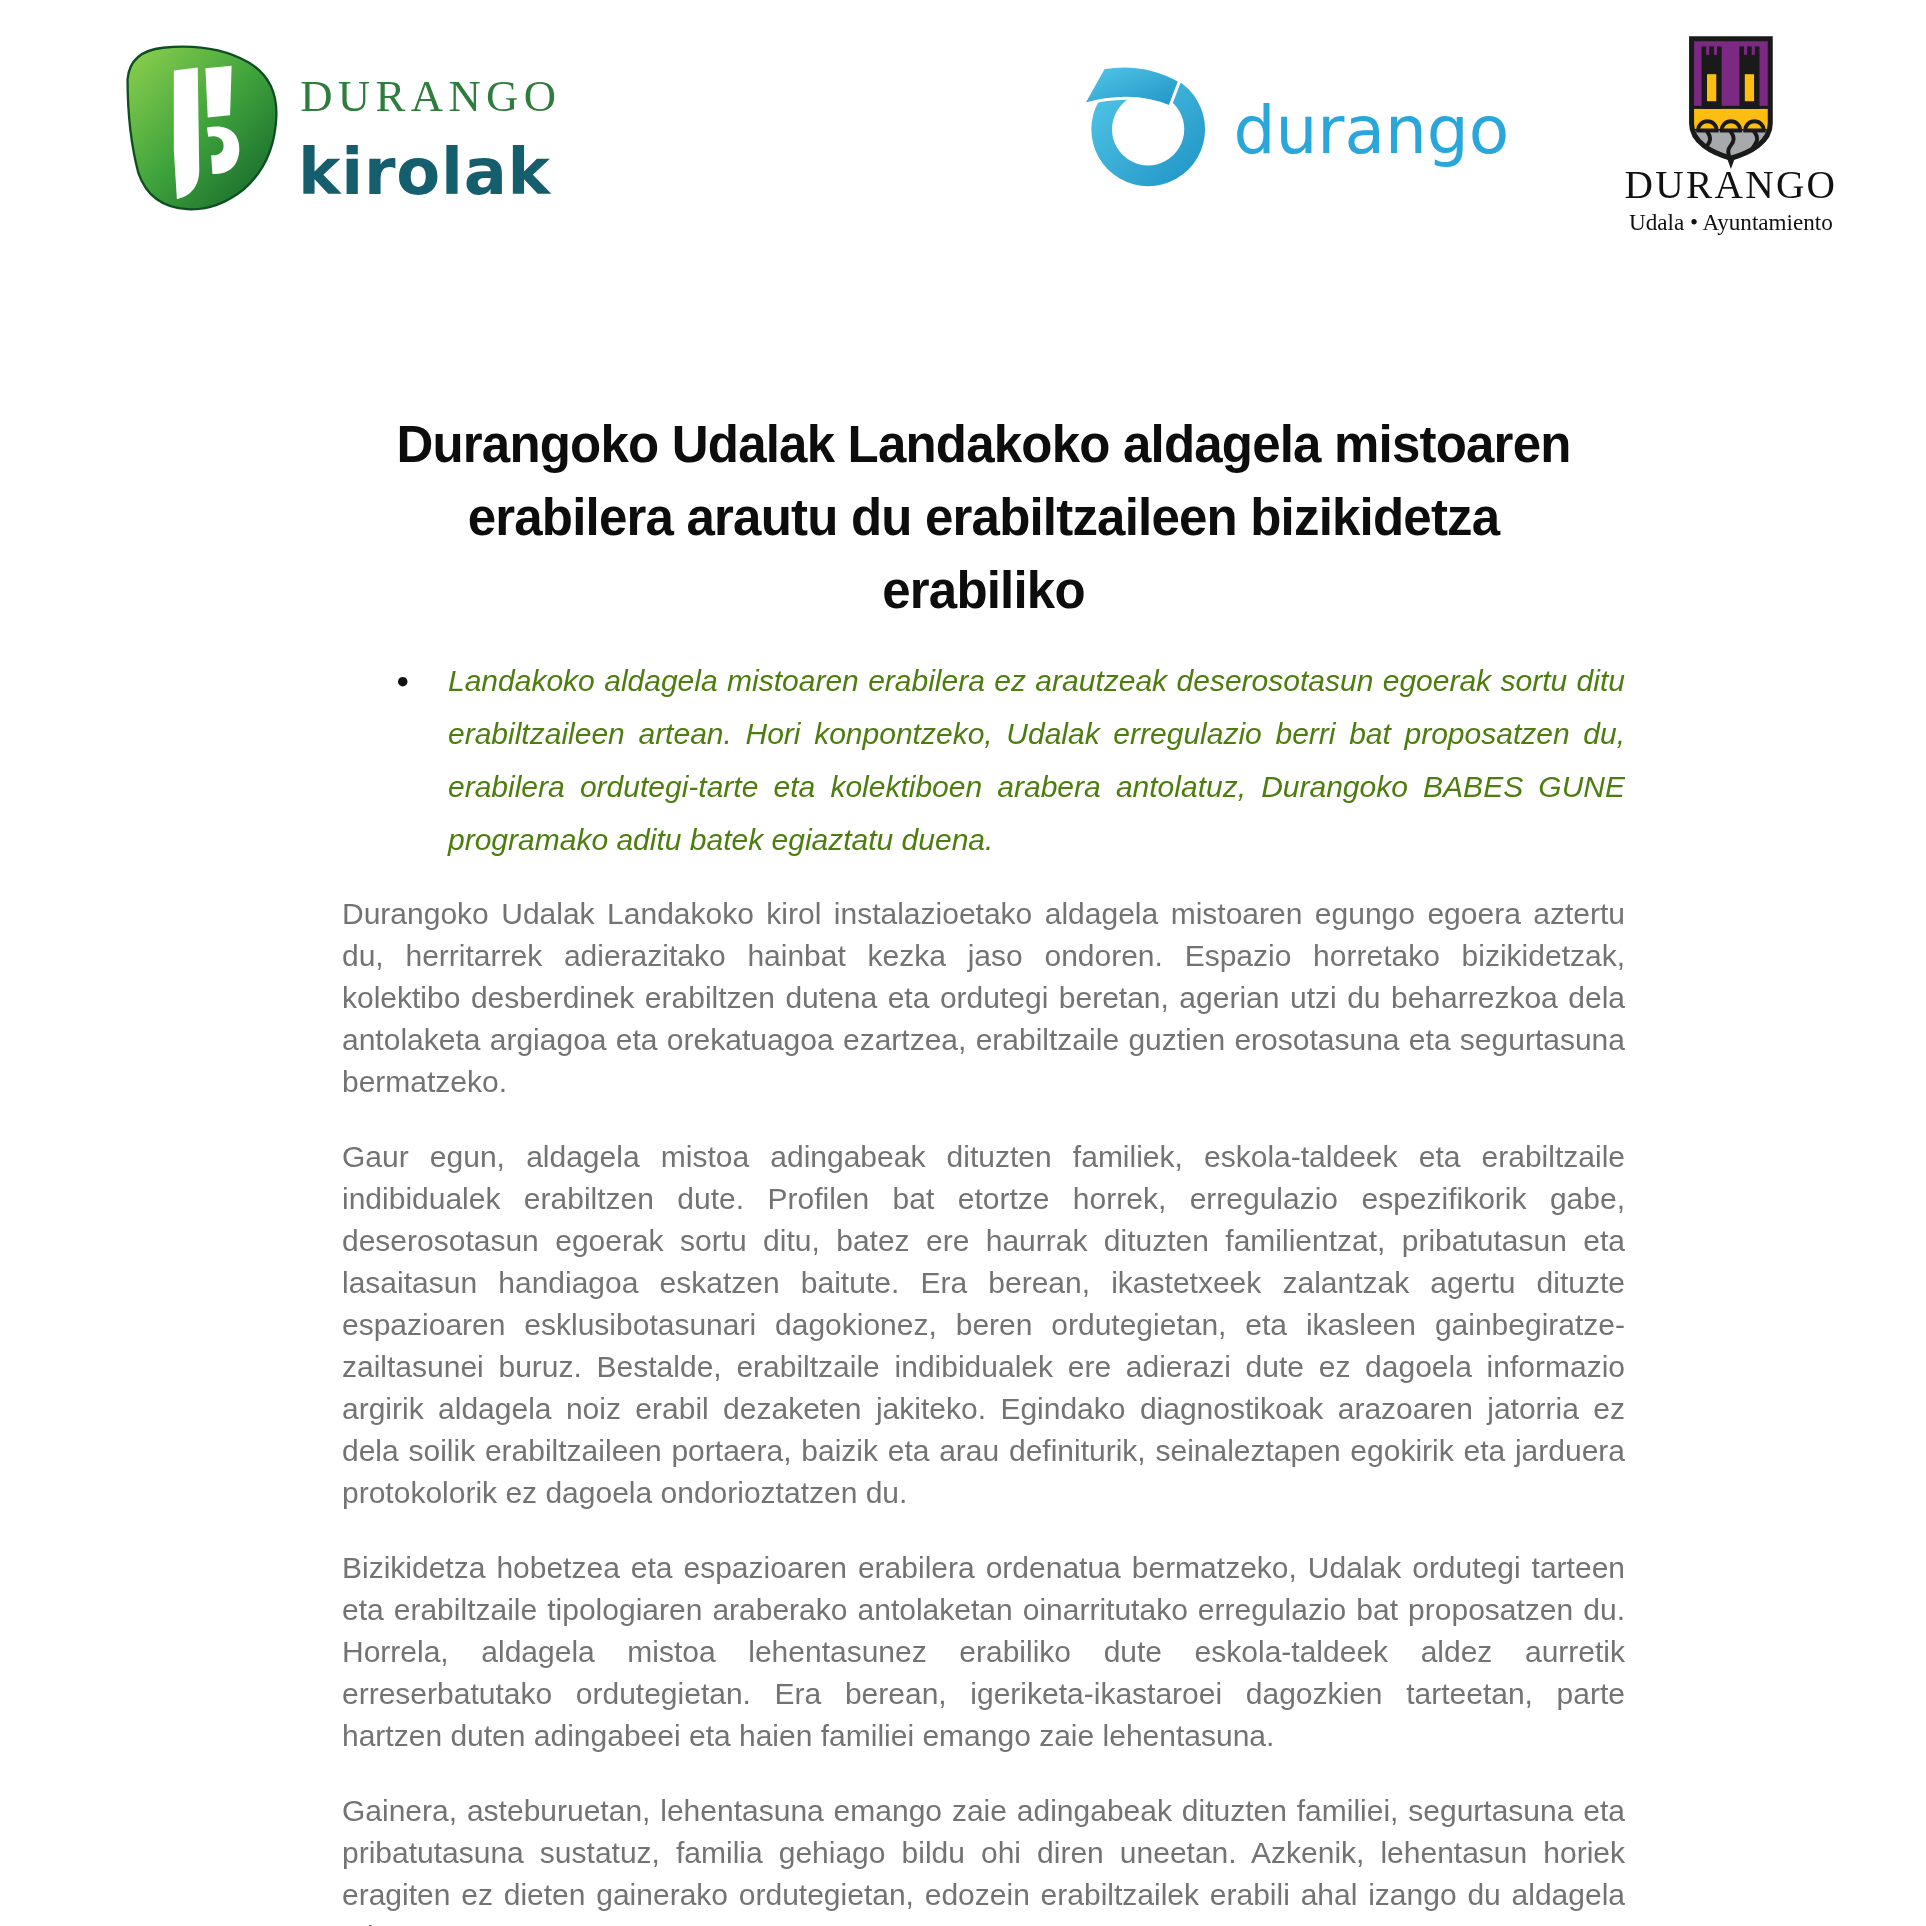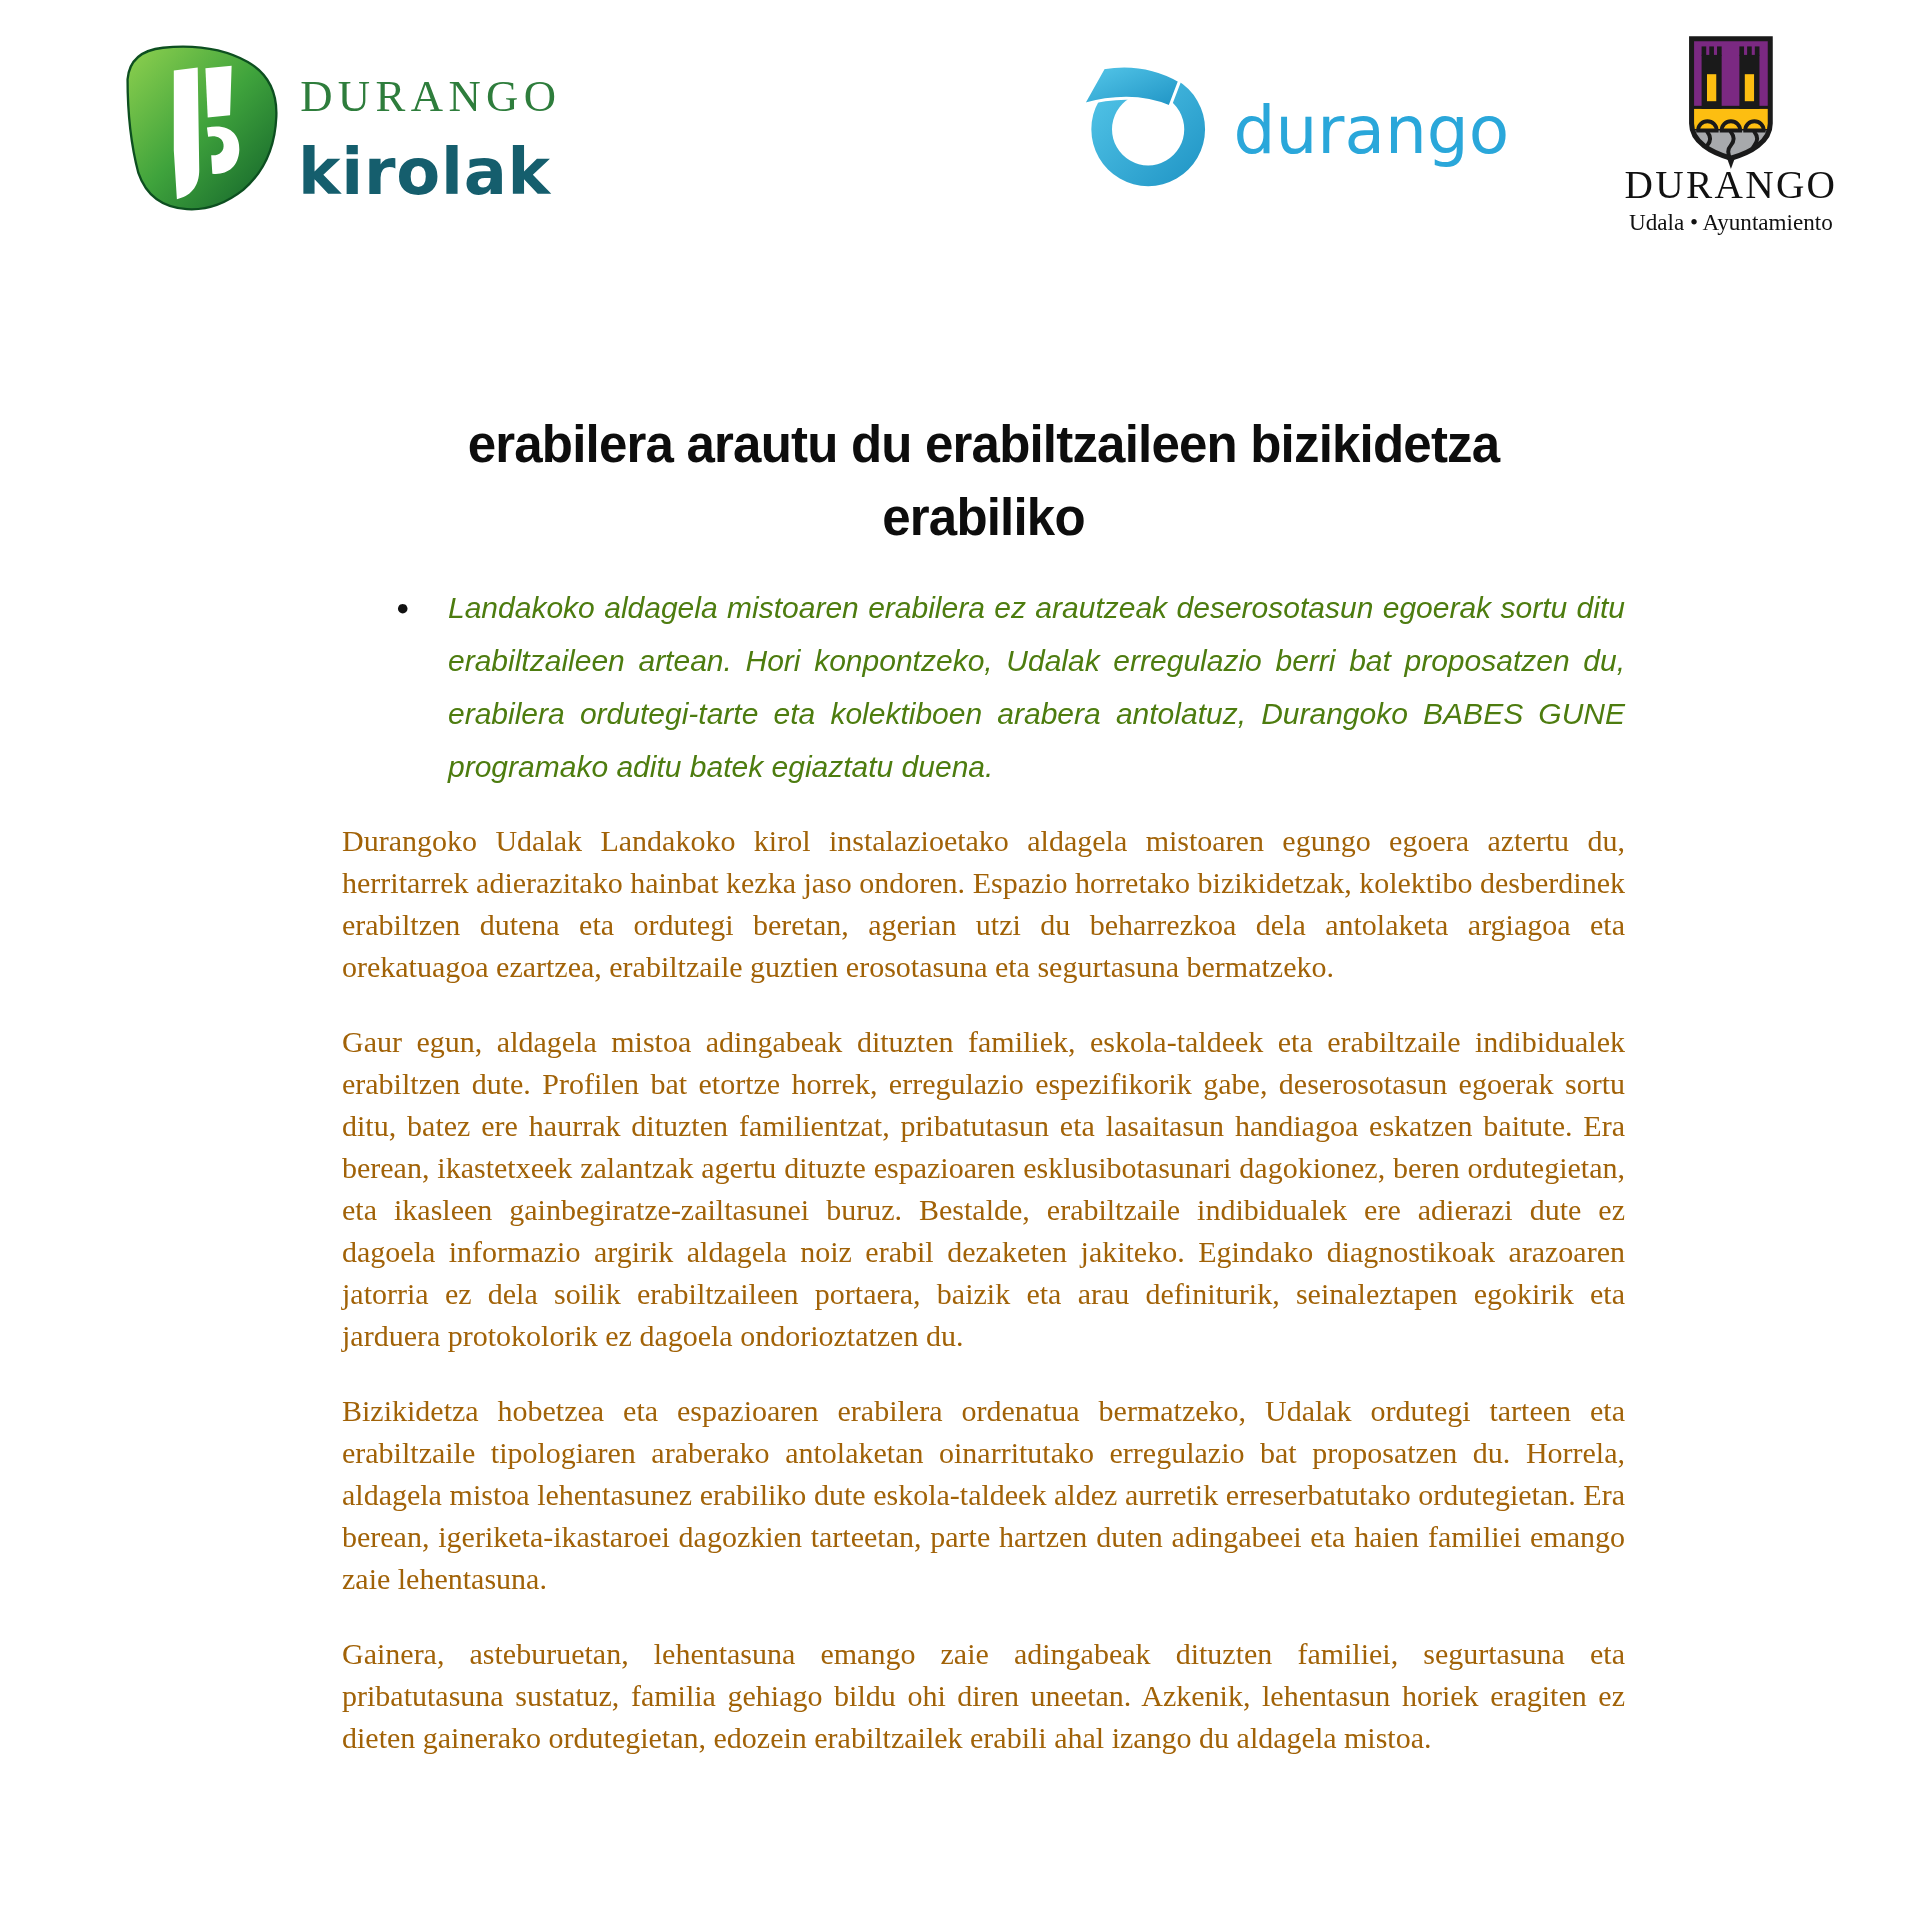--- a/index.html
+++ b/index.html
@@ -24,21 +24,21 @@
   .bullet-marker{
     width:106px;box-sizing:border-box;padding-left:54px;flex:none;
     font-size:22.3px;line-height:53px;color:#111;
   }
   .lead-text{
     flex:1;margin:0;font-style:italic;font-size:30px;line-height:53px;
     text-align:justify;color:#4d7c0f;
   }
   .body-paragraph{
     margin:33px 0 0 0;font-size:30px;line-height:42px;
-    text-align:justify;color:#a16207;font-family:Liberation Serif, serif;
+    text-align:justify;color:#737373;
   }
   .body-paragraph.first{margin-top:27px;}
   svg text{user-select:none;}
 </style>
 </head>
 <body>
 
 <div class="page">
 
   <header class="logo-header">
@@ -115,20 +115,21 @@
         <path d="M332,330 L342,358 L352,330 Z" fill="#1a1a1a"></path>
       </g>
       <text x="342" y="432" text-anchor="middle" font-family="Liberation Serif, serif" font-size="102" letter-spacing="6" fill="#111111">DURANGO</text>
       <text x="342" y="516" text-anchor="middle" font-family="Liberation Serif, serif" font-size="60" fill="#111111">Udala • Ayuntamiento</text>
     </svg>
   </header>
 
   <main class="content">
 
     <h1 class="doc-title">
+      <div>Durangoko Udalak Landakoko aldagela mistoaren</div>
       <div>erabilera arautu du erabiltzaileen bizikidetza</div>
       <div>erabiliko</div>
     </h1>
 
     <div class="lead-item">
       <span class="bullet-marker">●</span>
       <p class="lead-text">Landakoko aldagela mistoaren erabilera ez arautzeak deserosotasun egoerak sortu ditu erabiltzaileen artean. Hori konpontzeko, Udalak erregulazio berri bat proposatzen du, erabilera ordutegi-tarte eta kolektiboen arabera antolatuz, Durangoko BABES GUNE programako aditu batek egiaztatu duena.</p>
     </div>
 
     <p class="body-paragraph first">Durangoko Udalak Landakoko kirol instalazioetako aldagela mistoaren egungo egoera aztertu du, herritarrek adierazitako hainbat kezka jaso ondoren. Espazio horretako bizikidetzak, kolektibo desberdinek erabiltzen dutena eta ordutegi beretan, agerian utzi du beharrezkoa dela antolaketa argiagoa eta orekatuagoa ezartzea, erabiltzaile guztien erosotasuna eta segurtasuna bermatzeko.</p>

